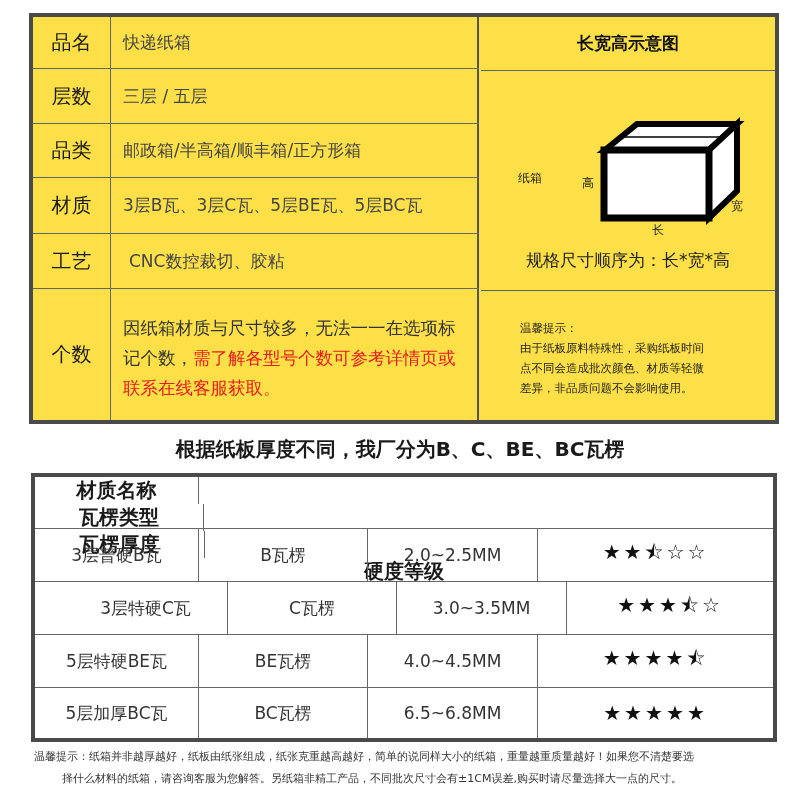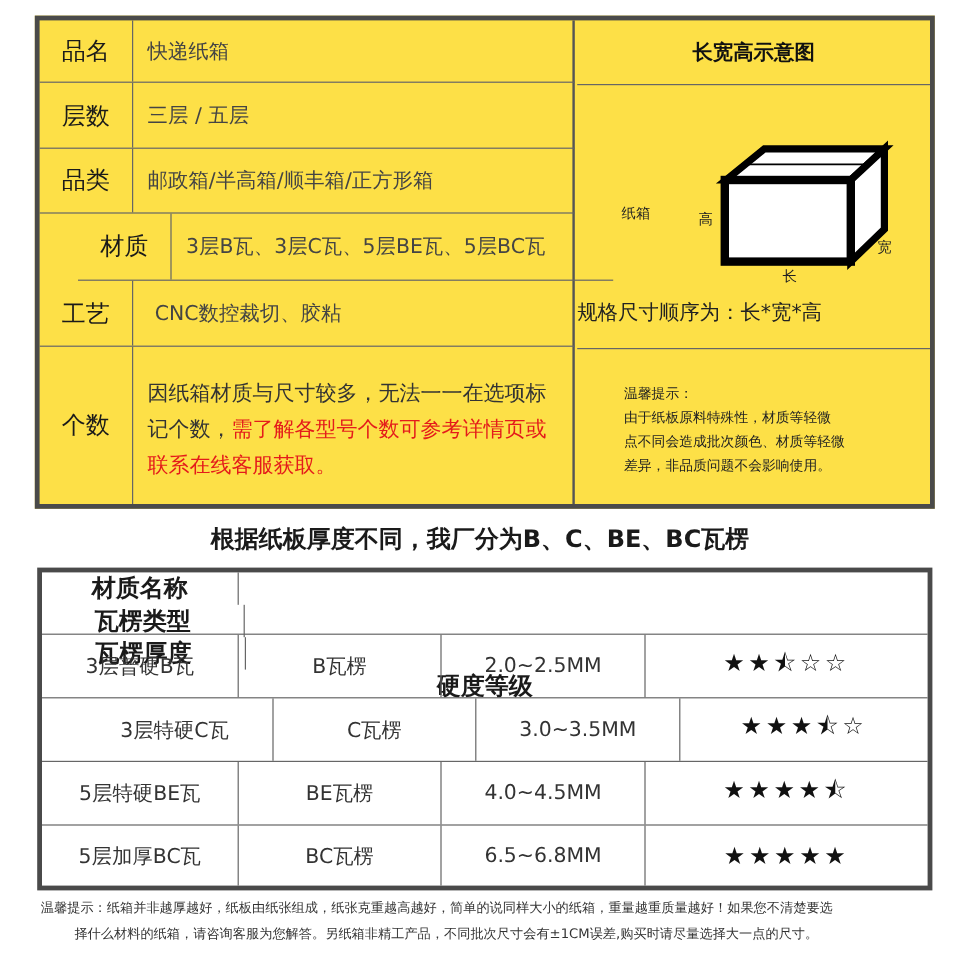--- a/index.html
+++ b/index.html
@@ -27,21 +27,21 @@
   .red { color: #e41b1b; }
 
   .spec-right { position: absolute; left: 448px; top: 0; right: 0; height: 100%; }
   .diagram-title {
     position: absolute; left: 0; right: 0; top: 0; height: 54px; border-bottom: 1.5px solid #666;
     display: flex; align-items: center; justify-content: center; font-size: 17px; font-weight: bold; color: #111;
   }
   .diagram-area { position: absolute; left: 0; right: 0; top: 54px; height: 220px; border-bottom: 1.5px solid #666; }
   .diagram-svg { position: absolute; left: 0; top: 0; }
   .lbl { position: absolute; font-size: 12px; color: #222; }
-  .size-order { position: absolute; left: 0; right: 0; top: 178px; text-align: left; font-size: 17px; color: #222; }
+  .size-order { position: absolute; left: 0; right: 0; top: 178px; text-align: center; font-size: 17px; color: #222; }
   .tip-area { position: absolute; left: 0; right: 0; top: 274px; bottom: 0; }
   .tip-text { position: absolute; left: 39px; top: 27px; font-size: 11.5px; line-height: 20px; color: #222; }
 
   
   .subtitle {
     position: absolute; left: 0; right: 0; top: 436px; text-align: center;
     font-size: 20px; font-weight: bold; color: #1a1a1a;
   }
 
   
@@ -72,21 +72,21 @@
       <div class="spec-value">快递纸箱</div>
     </div>
     <div class="spec-row" style="top:52px;height:55px;">
       <div class="spec-label">层数</div>
       <div class="spec-value">三层 / 五层</div>
     </div>
     <div class="spec-row" style="top:107px;height:54px;">
       <div class="spec-label">品类</div>
       <div class="spec-value">邮政箱/半高箱/顺丰箱/正方形箱</div>
     </div>
-    <div class="spec-row" style="top:161px;height:56px;margin-left:32px;">
+    <div class="spec-row" style="top:161px;height:56px;">
       <div class="spec-label">材质</div>
       <div class="spec-value">3层B瓦、3层C瓦、5层BE瓦、5层BC瓦</div>
     </div>
     <div class="spec-row" style="top:217px;height:55px;">
       <div class="spec-label">工艺</div>
       <div class="spec-value" style="left:96px;">CNC数控裁切、胶粘</div>
     </div>
     <div class="spec-row last" style="top:272px;height:131px;">
       <div class="spec-label">个数</div>
       <div class="spec-value para"><span>因纸箱材质与尺寸较多，无法一一在选项标记个数，</span><span class="red">需了解各型号个数可参考详情页或联系在线客服获取。</span></div>
@@ -105,21 +105,21 @@
       </svg>
       <span class="lbl" style="left:37px;top:99px;">纸箱</span>
       <span class="lbl" style="left:101px;top:104px;">高</span>
       <span class="lbl" style="left:250px;top:127px;">宽</span>
       <span class="lbl" style="left:171px;top:151px;">长</span>
       <div class="size-order">规格尺寸顺序为：长*宽*高</div>
     </div>
     <div class="tip-area">
       <div class="tip-text">
         <div>温馨提示：</div>
-        <div>由于纸板原料特殊性，材质等轻微</div>
+        <div>由于纸板原料特殊性，采购纸板时间</div>
         <div>点不同会造成批次颜色、材质等轻微</div>
         <div>差异，非品质问题不会影响使用。</div>
       </div>
     </div>
   </div>
 </div>
 
 <div class="subtitle">根据纸板厚度不同，我厂分为B、C、BE、BC瓦楞</div>
 
 <div class="grade-table">

